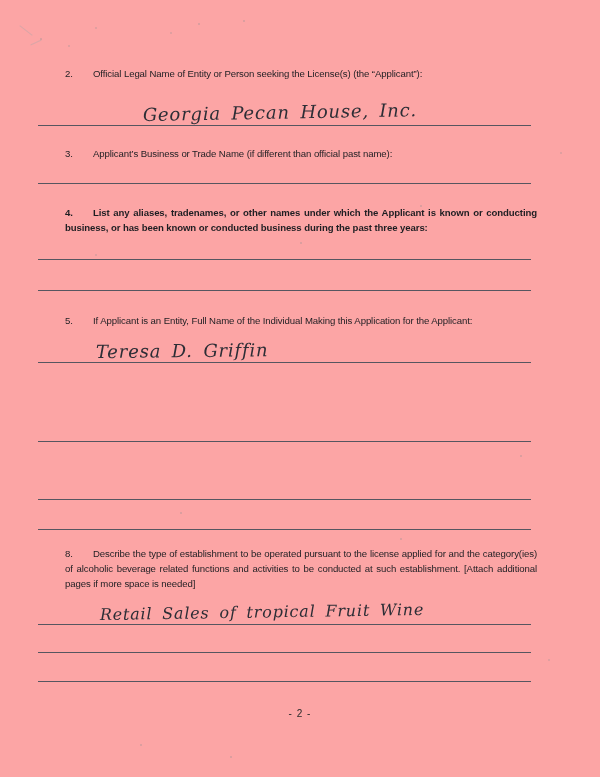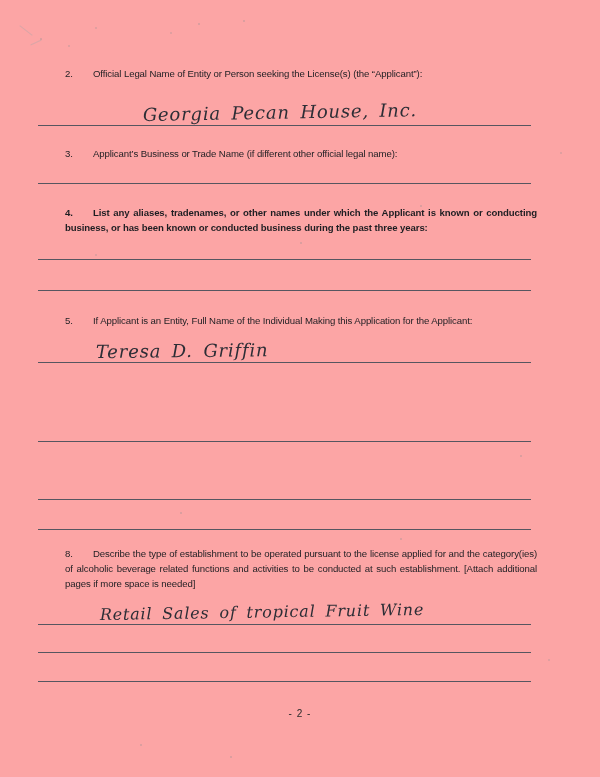--- a/index.html
+++ b/index.html
@@ -98,21 +98,21 @@
   <div class="speck" style="left:400px; top:538px; width:1.5px; height:1.5px;"></div>
   <div class="speck" style="left:548px; top:659px; width:2px;   height:2px;"></div>
   <div class="speck" style="left:230px; top:756px; width:1.5px; height:1.5px;"></div>
   <div class="speck" style="left:140px; top:744px; width:1.5px; height:1.5px;"></div>
 
   <p class="qlabel" style="top:66px;"><span class="qnum">2.</span><span>Official Legal Name of Entity or Person seeking the License(s) (the “Applicant”):</span></p>
   <div class="answer-row" style="top:102px;">
     <span class="hand hand-q2">Georgia Pecan House, Inc.</span>
   </div>
 
-  <p class="qlabel" style="top:146px;"><span class="qnum">3.</span><span>Applicant’s Business or Trade Name (if different other official legal name):</span></p>
+  <p class="qlabel" style="top:146px;"><span class="qnum">3.</span><span>Applicant’s Business or Trade Name (if different than official past name):</span></p>
   <div class="answer-row" style="top:160px;"></div>
 
   <p class="qlabel justify" style="top:205px;font-weight:bold;"><span class="qnum">4.</span><span>List any aliases, tradenames, or other names under which the Applicant is known or conducting business, or has been known or conducted business during the past three years:</span></p>
   <div class="answer-row" style="top:236px;"></div>
   <div class="answer-row" style="top:267px;"></div>
 
   <p class="qlabel" style="top:313px;"><span class="qnum">5.</span><span>If Applicant is an Entity, Full Name of the Individual Making this Application for the Applicant:</span></p>
   <div class="answer-row" style="top:339px;">
     <span class="hand hand-q5">Teresa D. Griffin</span>
   </div>

